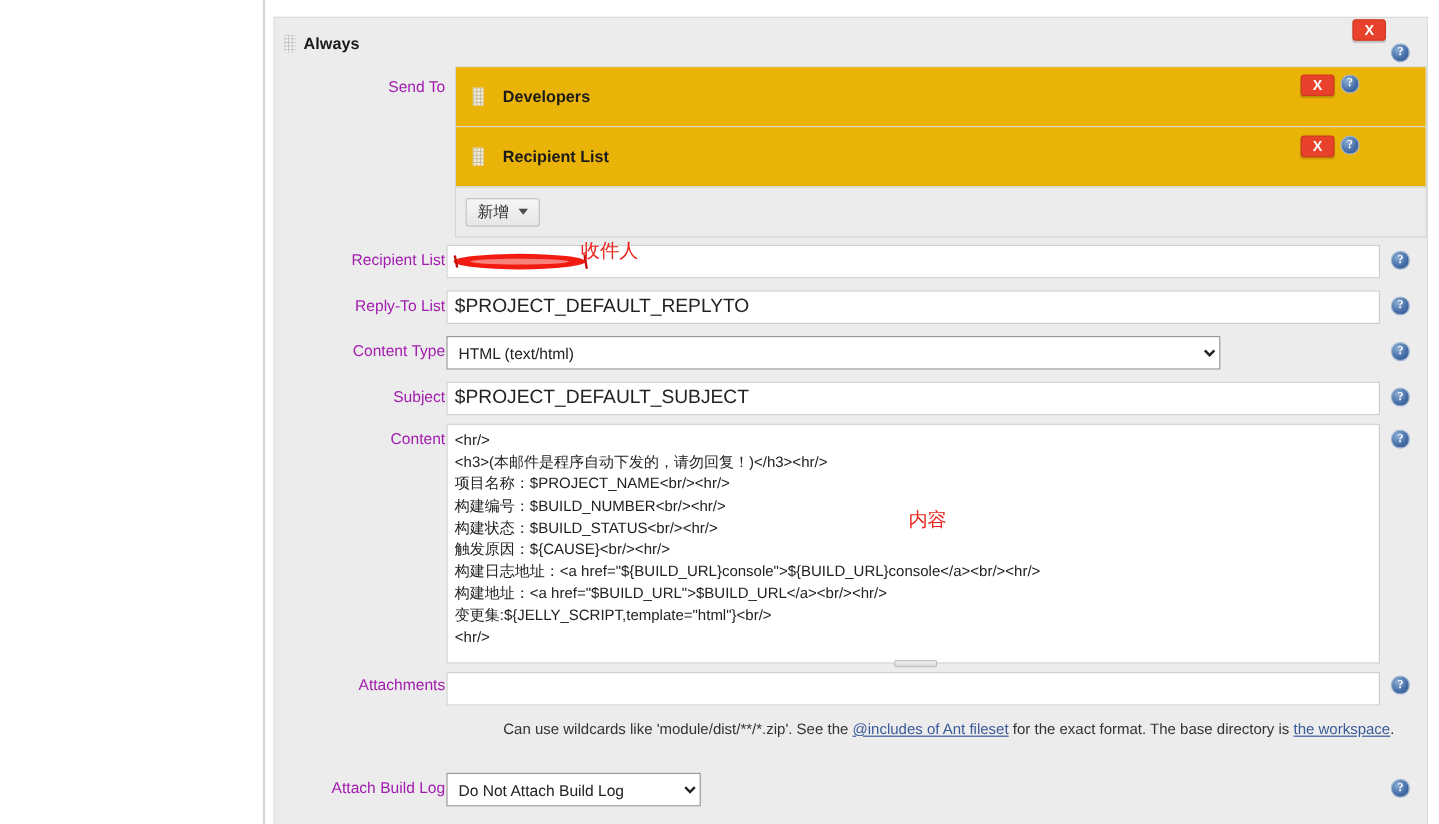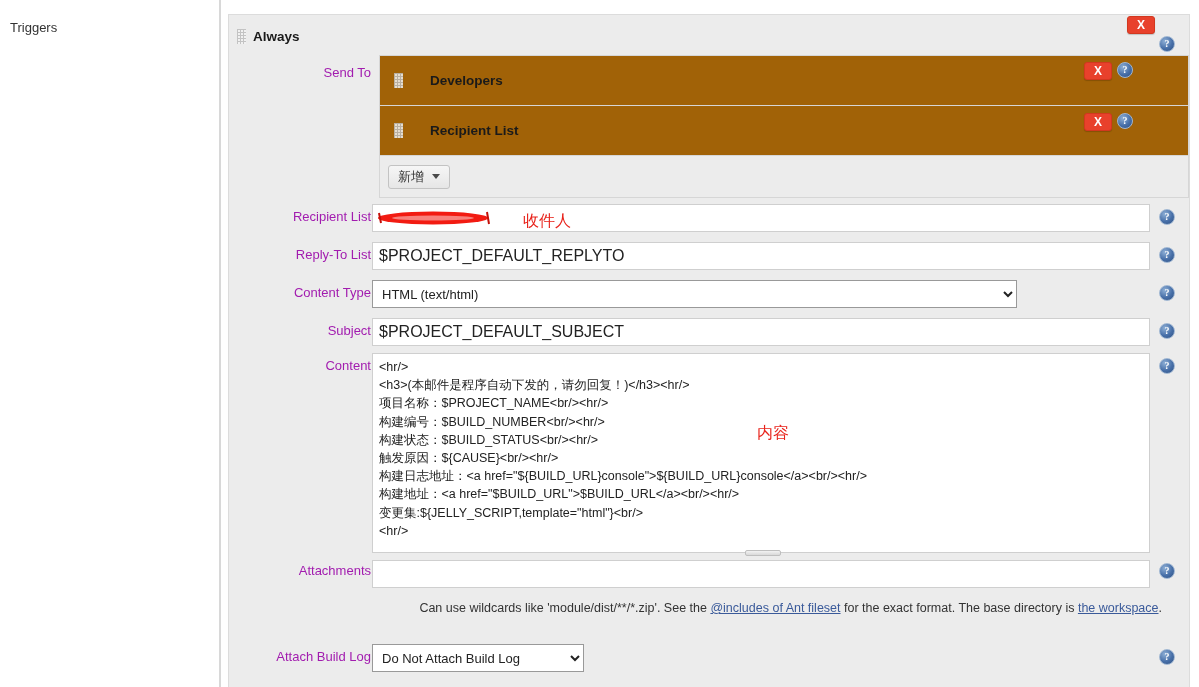--- a/index.html
+++ b/index.html
@@ -109,25 +109,25 @@
     top: 40px;
     width: 810px;
     background: #ececec;
     border: 1px solid #d6d6d6;
     box-sizing: border-box;
   }
   .sendto-item {
     position: relative;
     height: 50px;
     border-bottom: 1px solid #d6d6d6;
-    background: #a16207;
+    background: #eab308;
     display: flex;
     align-items: center;
     padding-left: 14px;
-    gap: 27px;
+    gap: 16px;
     box-sizing: border-box;
   }
   .sendto-item .name {
     font-weight: bold;
     font-size: 13.5px;
     color: #1a1a1a;
   }
   #sendto-actions {
     height: 41px;
     display: flex;
@@ -273,23 +273,20 @@
   .help-text a {
     color: #3a5a9a;
     text-decoration: underline;
   }
 </style>
 </head>
 <body>
 
 <div id="page">
 
-  <div id="left-col">
-    <div class="nav-label">Triggers</div>
-  </div>
   <div id="divider"></div>
 
   <div id="trigger-block">
 
     <div id="always-header">
       <span class="grip"></span>
       <span class="title">Always</span>
     </div>
 
     <div class="x-btn" style="left:898px; top:1px;">X</div>
@@ -321,21 +318,21 @@
     <div class="help-icon" style="left:888px; top:98px;">?</div>
 
     <div class="field-label" style="left:0px; top:194px;">Recipient List</div>
     <input class="text-input" style="left: 143px; top: 189px; width: 778px;" value="">
 
     <svg class="redaction" style="left:146px; top:192px;" width="120" height="22" viewBox="0 0 120 22">
       <ellipse cx="58" cy="11" rx="55" ry="6.5" fill="#f21b12"></ellipse>
       <ellipse cx="58" cy="11" rx="41" ry="2.4" fill="#ffffff" opacity=".45"></ellipse>
       <path d="M4 6 L6 16 M112 5 L114 17" stroke="#c41008" stroke-width="2" fill="none"></path>
     </svg>
-    <div class="annot" style="left:255px; top:196px;margin-left:39px;">收件人</div>
+    <div class="annot" style="left:255px; top:184px;">收件人</div>
     <div class="help-icon" style="left:930px; top:194px;">?</div>
 
     <div class="field-label" style="left:0px; top:232px;">Reply-To List</div>
     <input class="text-input" style="left: 143px; top: 227px; width: 778px;" value="$PROJECT_DEFAULT_REPLYTO">
     <div class="help-icon" style="left:930px; top:232px;">?</div>
 
     <div class="field-label" style="left:0px; top:270px;">Content Type</div>
     <select class="select-input" style="left:143px; top:265px; width:645px;"><option>HTML (text/html)</option></select>
     <div class="help-icon" style="left:930px; top:270px;">?</div>
 

